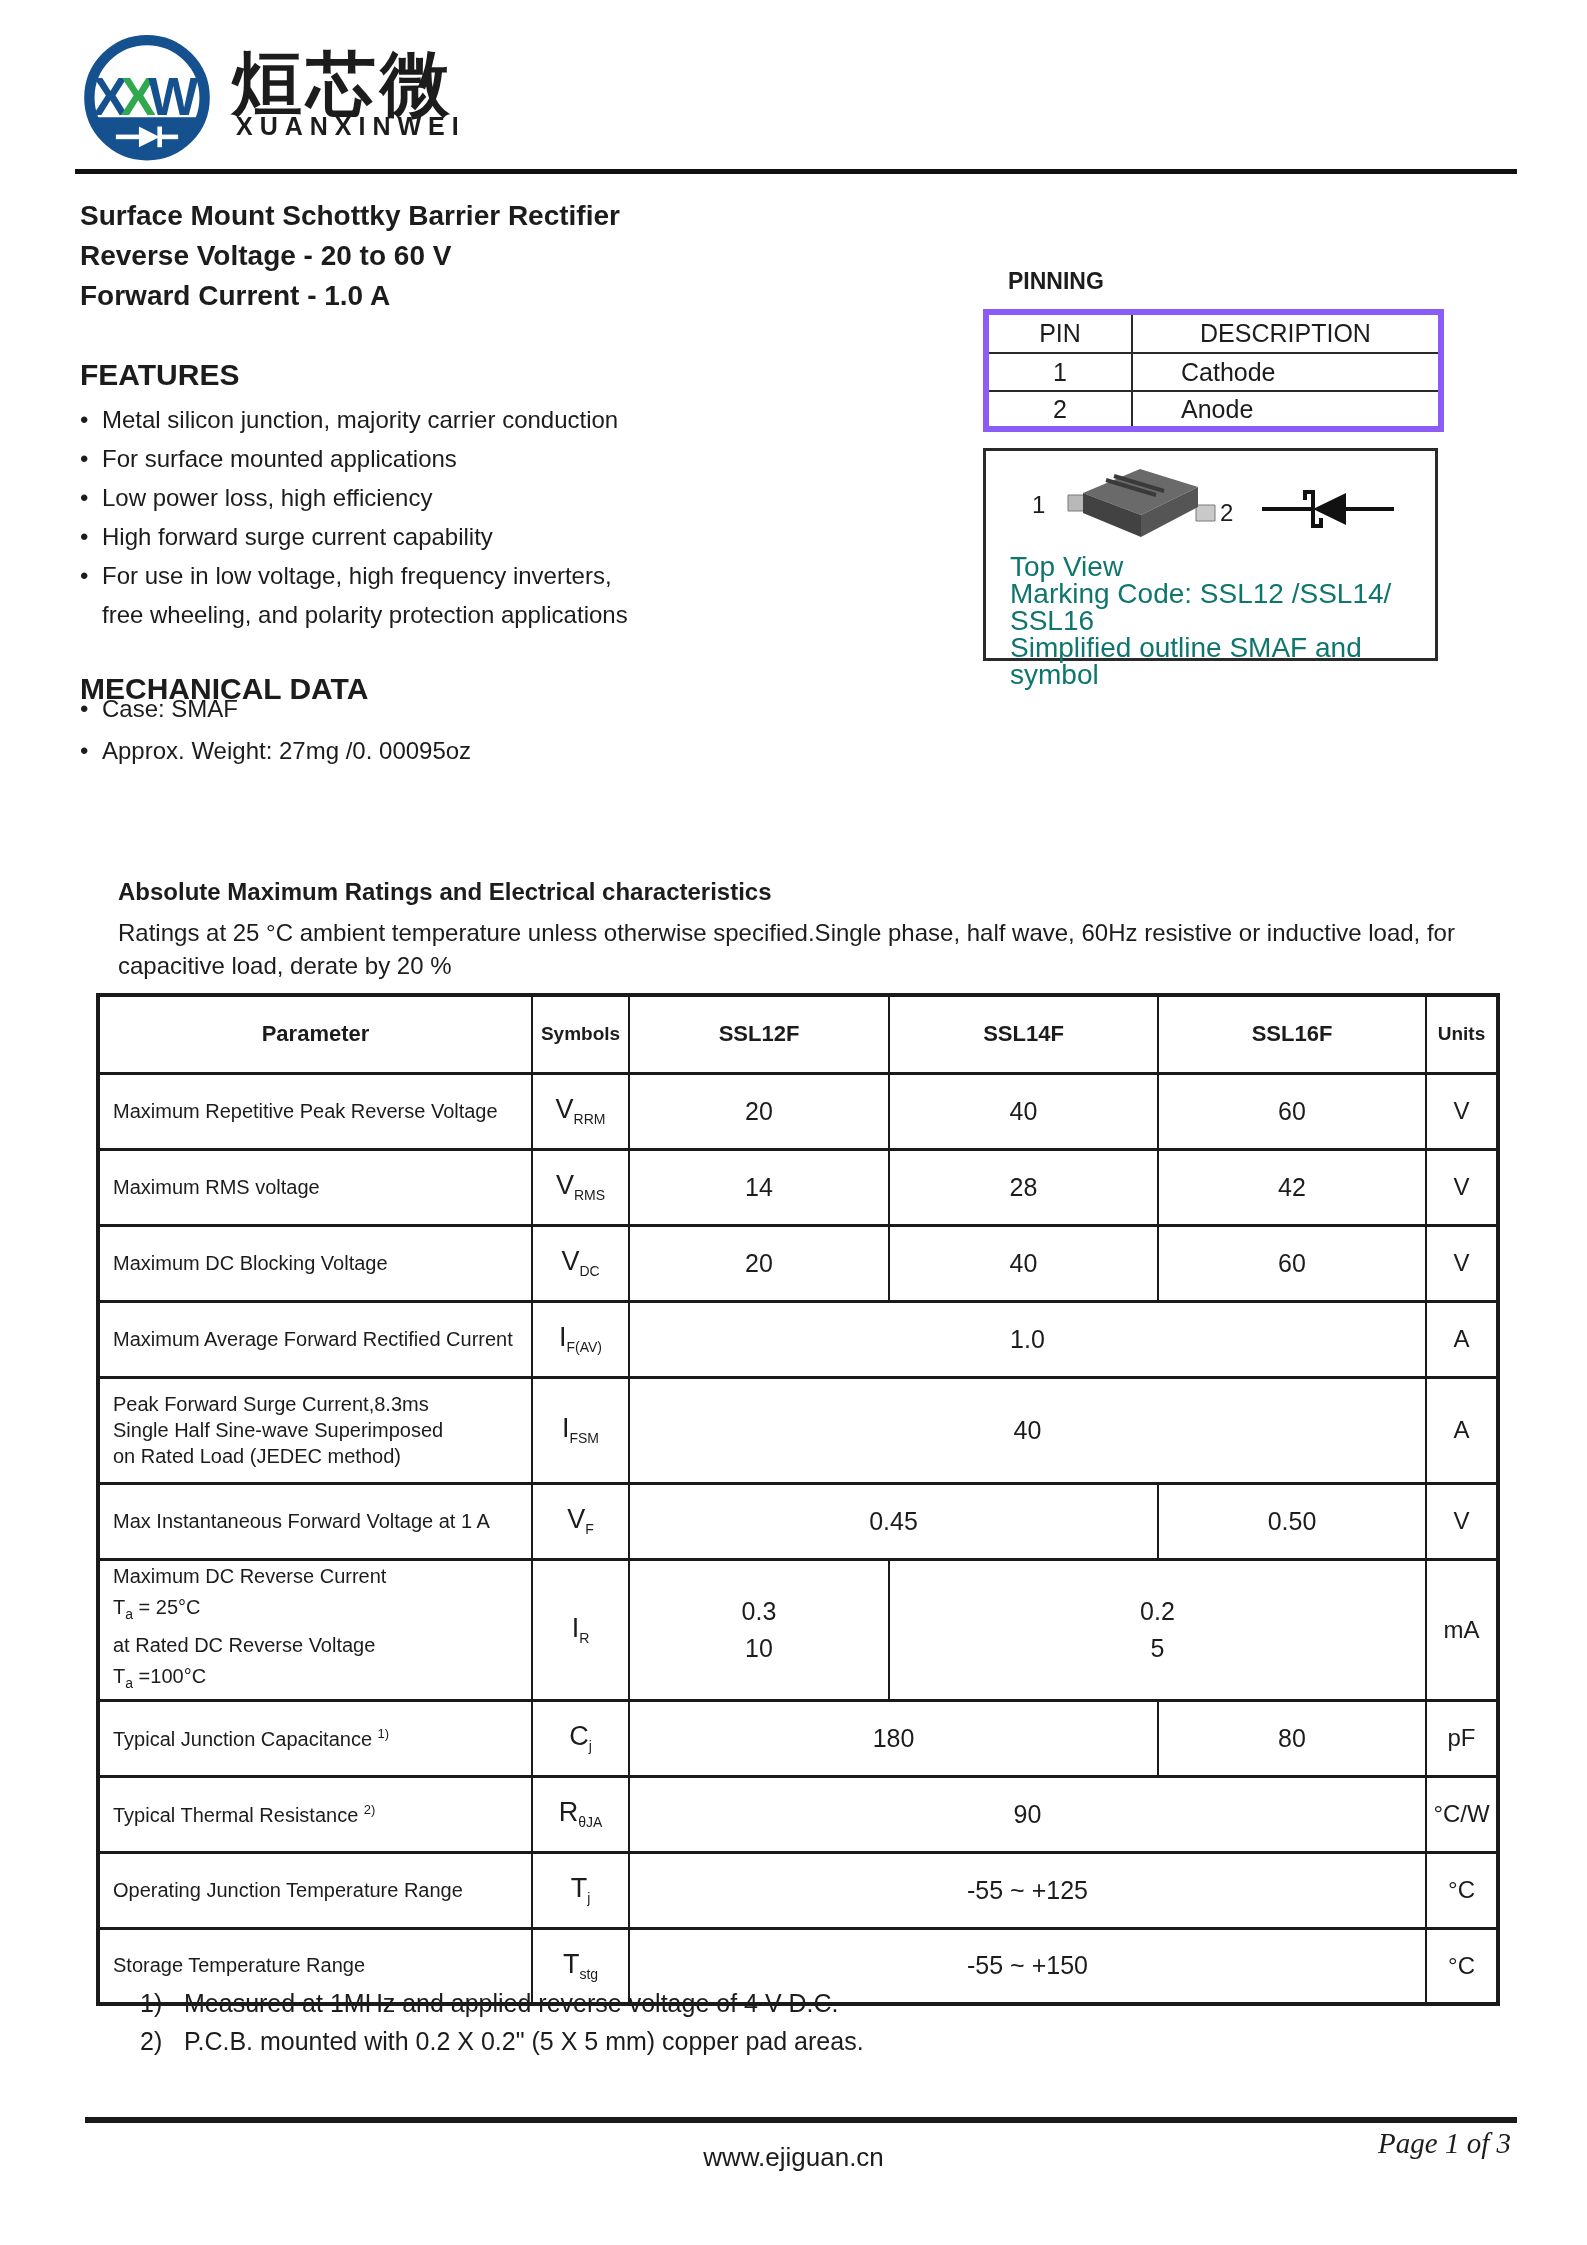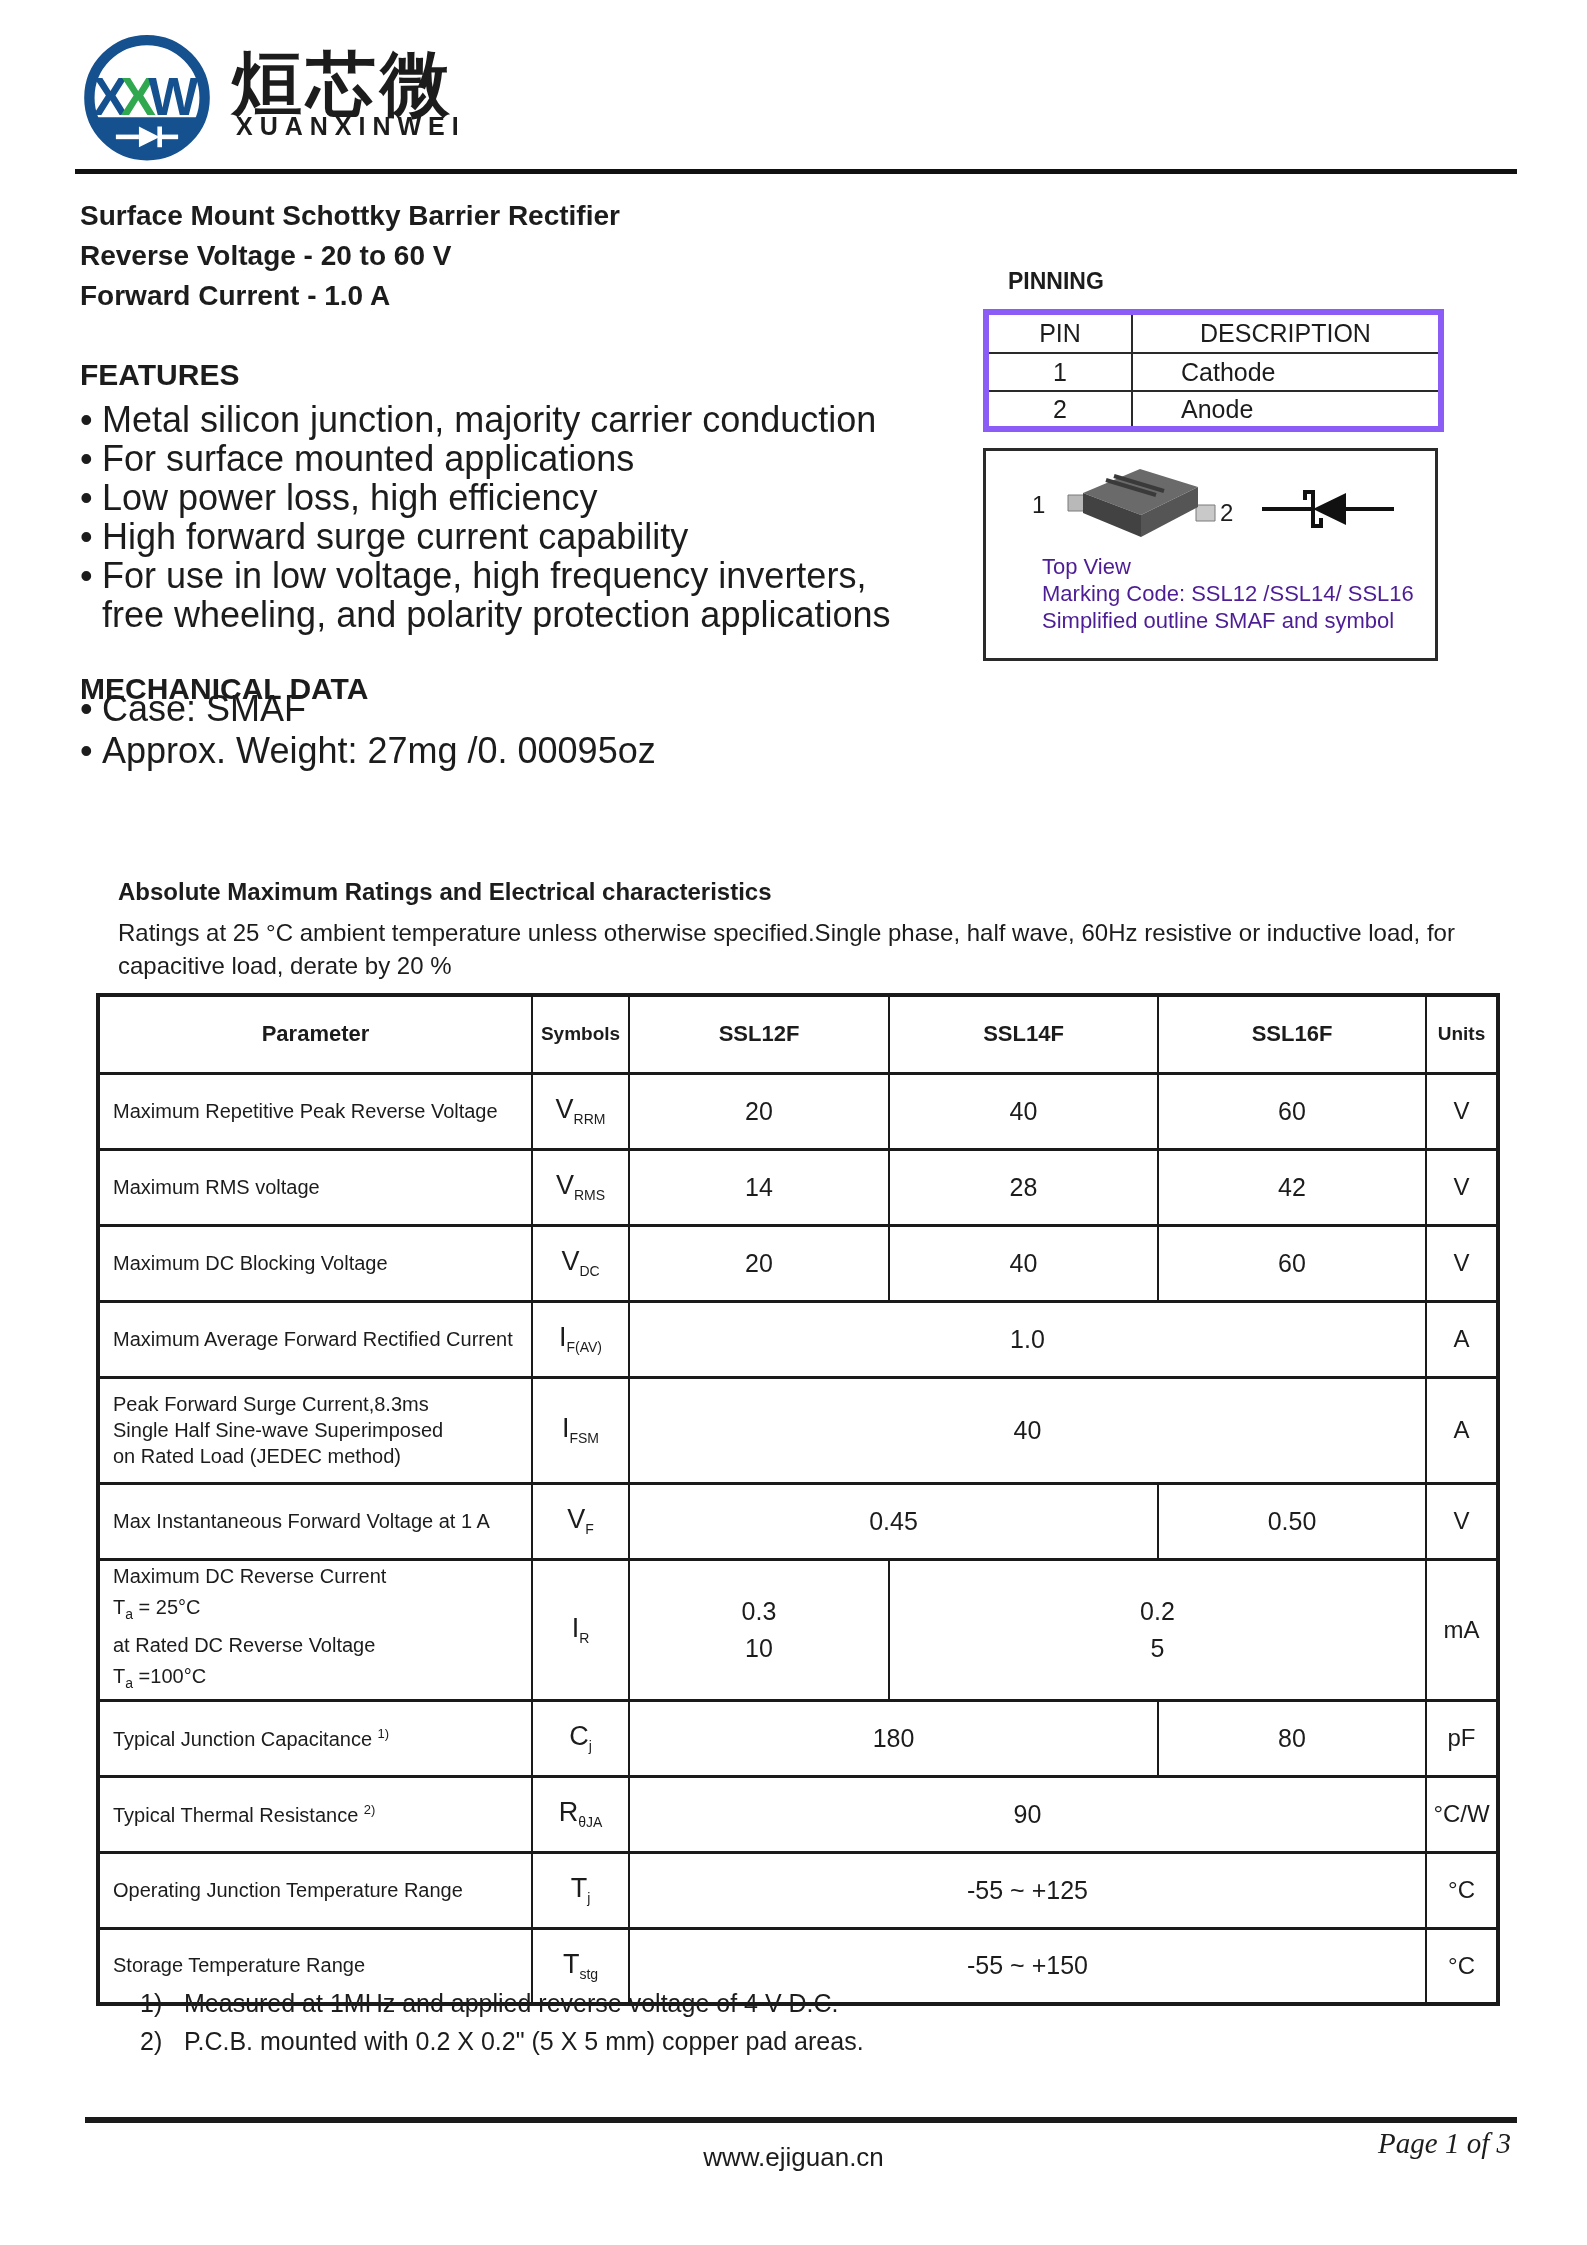--- a/index.html
+++ b/index.html
@@ -10,21 +10,21 @@
   .logo-svg { position:absolute; left:72px; top:32px; }
   .brand-cn { position:absolute; left:232px; top:38px; font-size:70px; font-weight:bold; letter-spacing:4px; }
   .brand-latin { position:absolute; left:236px; top:112px; font-size:25px; font-weight:bold; letter-spacing:7px; }
   .doc-title { position:absolute; right:104px; top:104px; font-size:40px; font-weight:bold; word-spacing:10px; letter-spacing:1px; }
   .header-rule { position:absolute; left:75px; top:169px; width:1442px; height:5px; background:#111; }
 
   
   .intro { position:absolute; left:80px; top:196px; font-size:28px; font-weight:bold; line-height:40px; }
   .sec-head { position:absolute; font-size:30px; font-weight:bold; }
   .features-head { left:80px; top:358px; }
-  .bullets { position:absolute; font-size:36px; line-height:39px; white-space:nowrap; }
+  .bullets { position:absolute; font-size:24px; line-height:39px; white-space:nowrap; }
   .features-list { left:80px; top:400px; }
   .bullets .b { display:inline-block; width:22px; }
   .cont { padding-left:22px; }
   .mech-head { left:80px; top:672px; }
   .mech-list { left:80px; top:672px; line-height:42px;margin-top:16px; }
 
   
   .pinning-head { position:absolute; left:1008px; top:268px; font-size:23px; font-weight:bold; }
   .pin-table { position:absolute; left:983px; top:309px; width:455px; border-collapse:collapse; table-layout:fixed; }
   .pin-table td { border:2px solid #2a2a2a; font-size:25px; height:38px; }
@@ -32,21 +32,21 @@
   .pin-table td.c { text-align:center; }
   .pin-table td.l { padding-left:48px; }
   .pin-table tr.hd td { height:41px; }
 
   
   .pkg-box { position:absolute; left:983px; top:448px; width:455px; height:213px; border:3px solid #2a2a2a; }
   .pkg-pin1 { position:absolute; left:46px; top:40px; font-size:24px; }
   .pkg-pin2 { position:absolute; left:234px; top:48px; font-size:24px; }
   .pkg-svg { position:absolute; left:72px; top:12px; }
   .diode-svg { position:absolute; left:272px; top:32px; }
-  .pkg-text { position:absolute; left:56px; top:102px; font-size:22px; line-height:27px; color:#4c1d95; }
+  .pkg-text { position:absolute; left:24px; top:102px; font-size:28px; line-height:27px; color:#0f766e; }
 
   
   .ratings-head { position:absolute; left:118px; top:878px; font-size:24px; font-weight:bold; }
   .ratings-note { position:absolute; left:118px; top:916px; width:1410px; font-size:24px; line-height:33px; }
 
   
   .spec-table { position:absolute; left:96px; top:993px; width:1400px; border-collapse:collapse; table-layout:fixed; border:4px solid #1a1a1a; }
   .spec-table td { border:2px solid #1a1a1a; border-top-width:3px; border-bottom-width:3px; text-align:center; vertical-align:middle; }
   .spec-table td.param { text-align:left; padding-left:13px; font-size:20px; }
   .spec-table td.sym { font-size:27px; }

